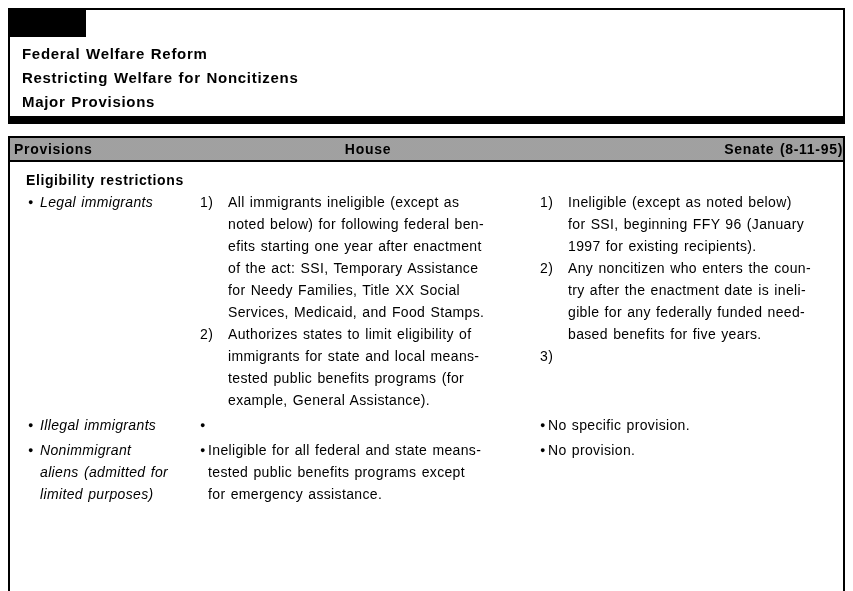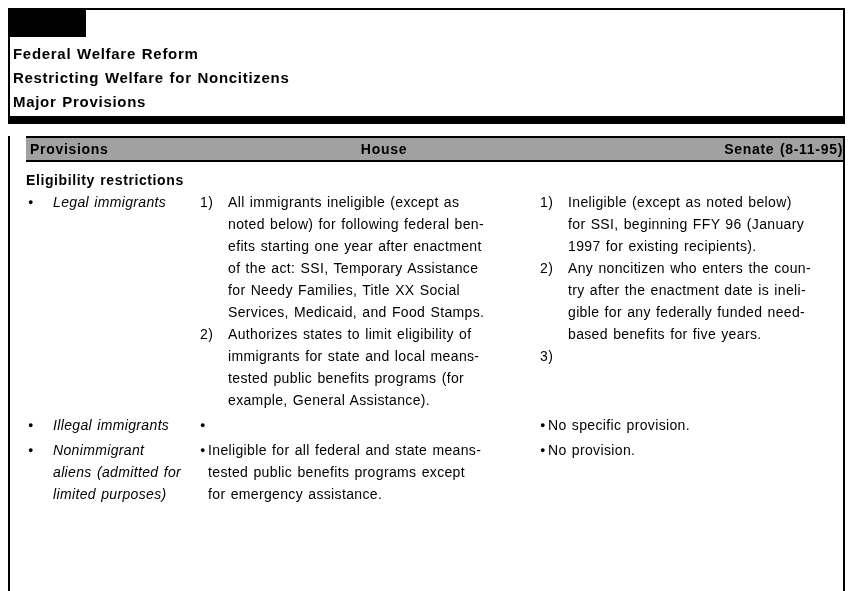--- a/index.html
+++ b/index.html
@@ -36,21 +36,21 @@
   .logo {
     position: absolute;
     left: -2px;
     top: -2px;
     width: 78px;
     height: 29px;
     background: #000;
   }
   .titles {
     padding-top: 32px;
-    padding-left: 3px;
+    padding-left: 12px;
   }
   .title-line {
     font-size: 15px;
     font-weight: bold;
     line-height: 24px;
     letter-spacing: 0.7px;
     word-spacing: 1px;
     white-space: pre;
   }
 
@@ -66,21 +66,20 @@
   .header-row {
     border-top: 2px solid #000;
     border-bottom: 2px solid #000;
     height: 22px;
     background-color: #e2e2e2;
     background-image: radial-gradient(circle, #1a1a1a 0.62px, rgba(0,0,0,0) 0.75px);
     background-size: 2px 2px;
     display: grid;
     grid-template-columns: 188px 340px 1fr;
     align-items: center;
-    margin-left: 16px;
   }
   .hcell {
     font-size: 14px;
     font-weight: bold;
     letter-spacing: 0.7px;
     word-spacing: 1px;
     line-height: 22px;
   }
   .h-prov   { padding-left: 4px; text-align: left; }
   .h-house  { text-align: center; }
@@ -118,21 +117,21 @@
     white-space: pre-line;
   }
   
   .prov-cell { padding-left: 18px; }
   .prov-bullet {
     flex: 0 0 12px;
     font-size: 9px;
     line-height: 22px;
     font-style: italic;
   }
-  .prov-text { font-style: italic; margin-left: 13px; }
+  .prov-text { font-style: italic; }
 
   
   .num-item { padding-left: 2px; }
   .num-marker {
     flex: 0 0 28px;
     font-size: 14px;
     line-height: 22px;
     letter-spacing: 0.35px;
   }
   

